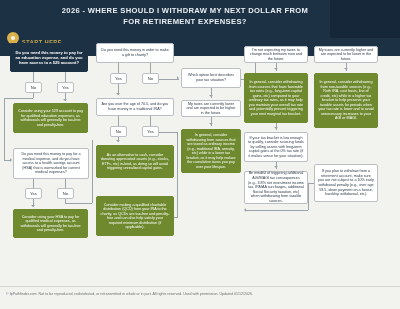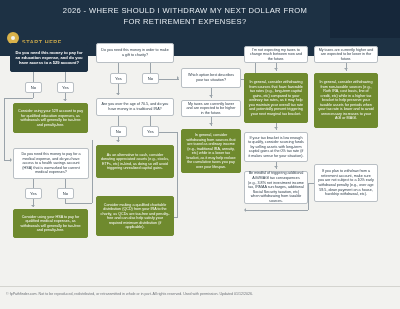--- a/index.html
+++ b/index.html
@@ -7,20 +7,21 @@
     width:400px;height:309px;
     background:#f2f2ef;
     font-family:"Liberation Sans", sans-serif;
     overflow:hidden;
     position:relative;
   }
   
   .header{
     position:absolute;left:0;top:0;width:400px;height:56px;
     background:#1d3144;
+    font-weight:bold;
   }
   .header-dark-right{
     position:absolute;left:330px;top:0;width:70px;height:38px;
     background:#16273a;
   }
   .header-title{
     position:absolute;left:55px;top:6px;width:260px;
     color:#e8eef3;font-size:7.6px;line-height:10.5px;
     text-align:center;letter-spacing:.35px;
     text-transform:uppercase;

